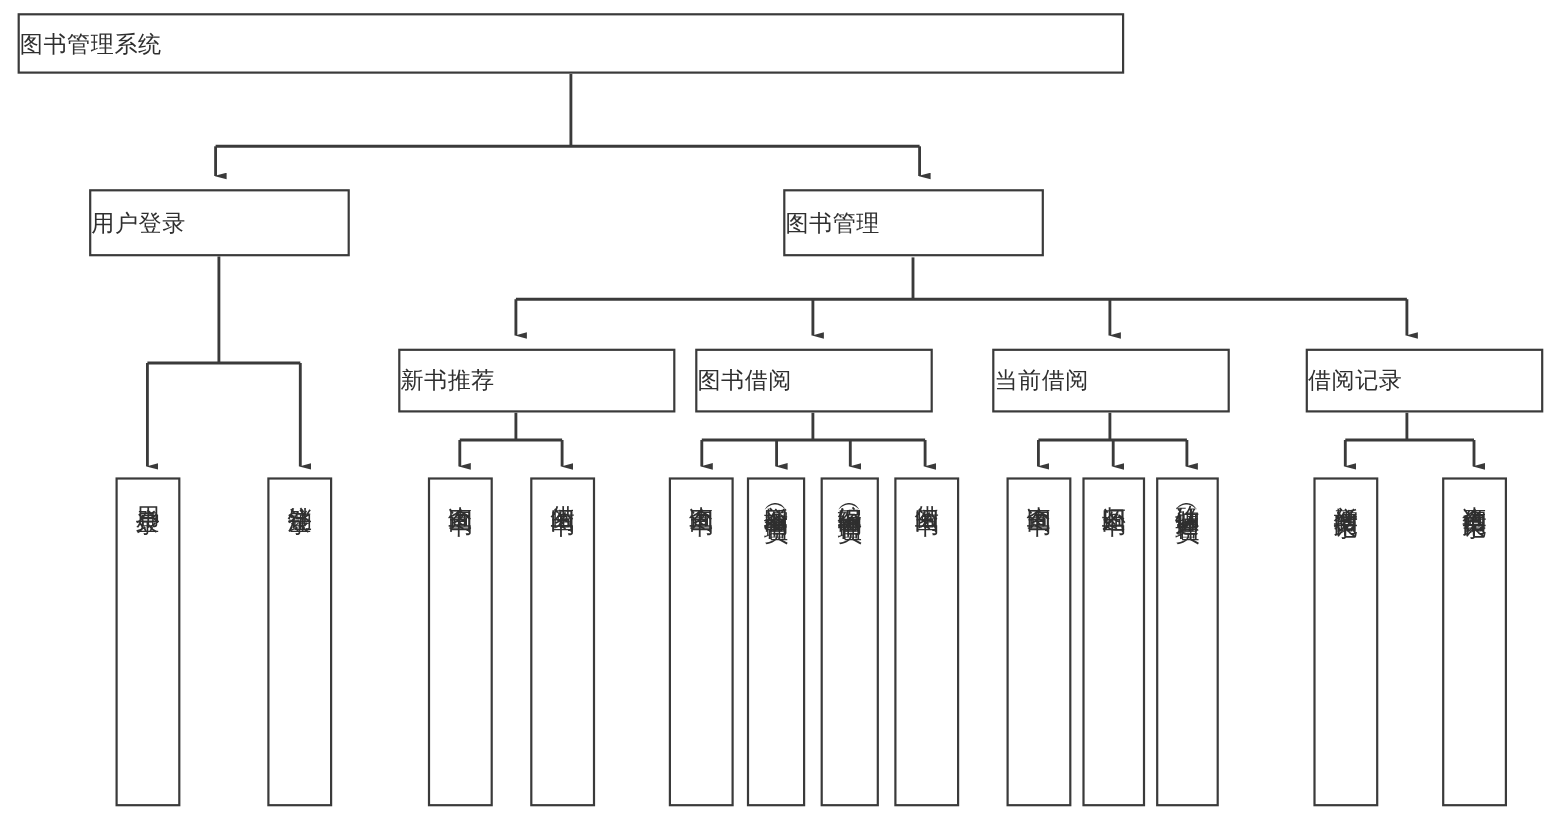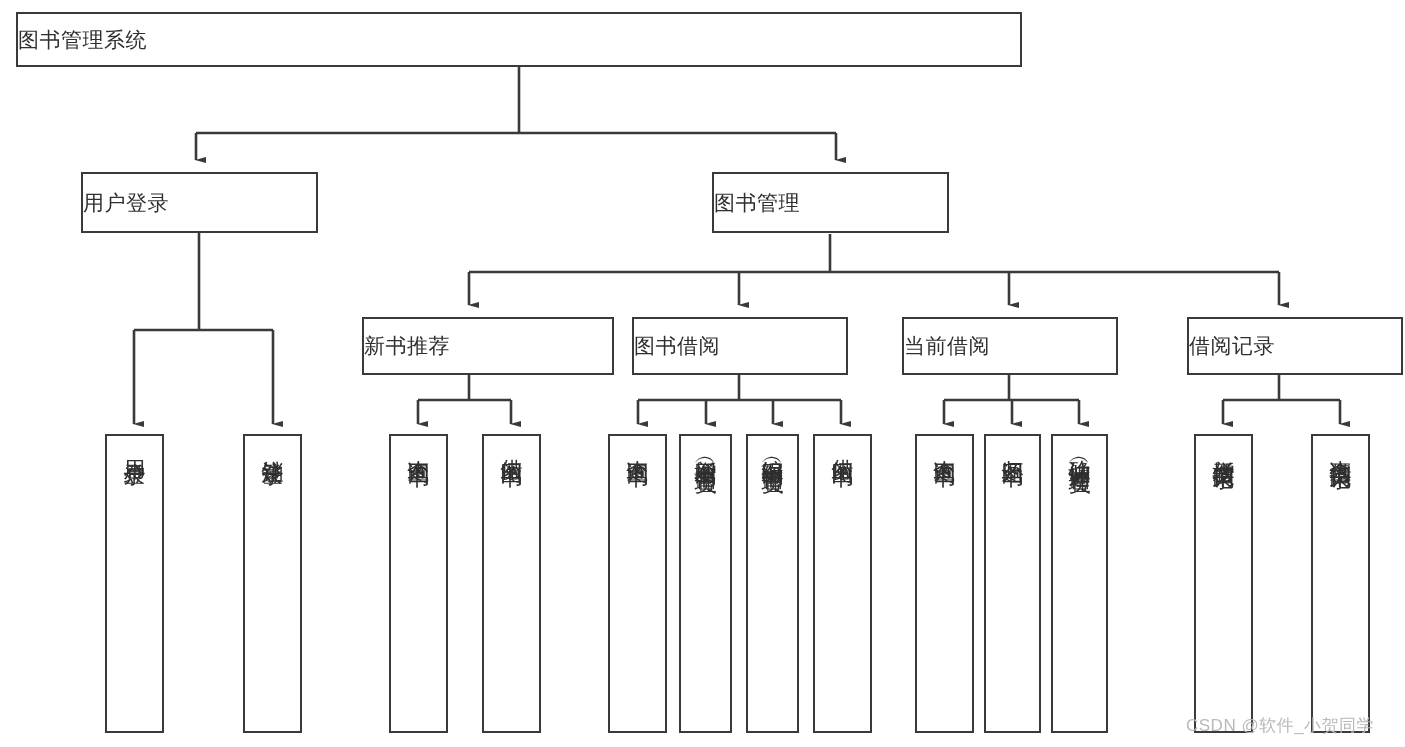--- a/index.html
+++ b/index.html
@@ -199,15 +199,14 @@
   </div>
 
   <div class="node vbox" style="left:1194px; top:434px; width:59px; height:299px;">
     <span class="lbl">新增借阅记录</span>
   </div>
 
   <div class="node vbox" style="left:1311px; top:434px; width:59px; height:299px;">
     <span class="lbl">查询借阅记录</span>
   </div>
 
-  <div id="watermark">CSDN @软件_小贺同学</div>
 
 </div>
 
 </body></html>

